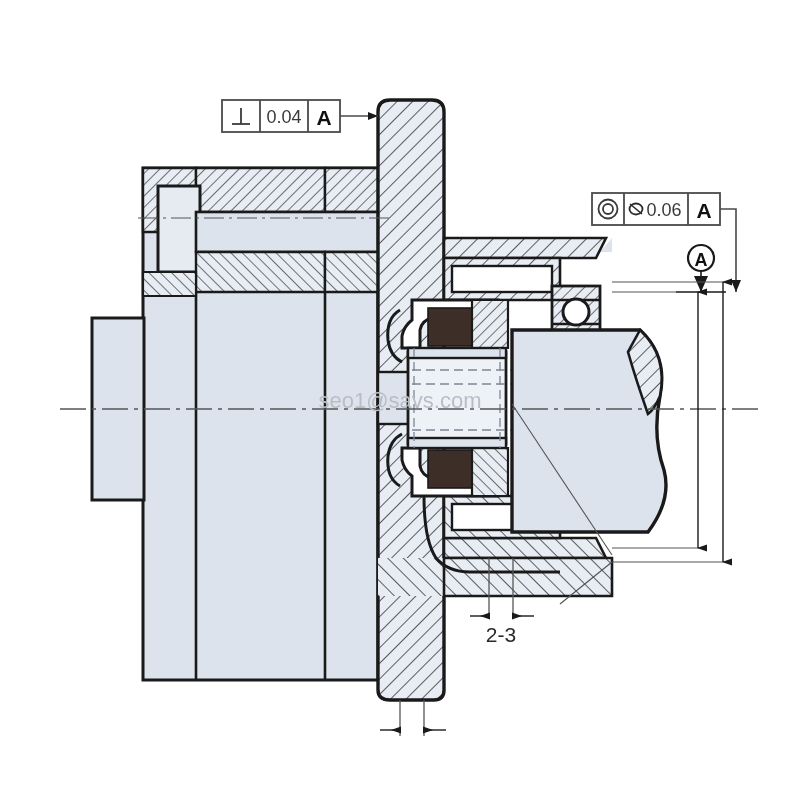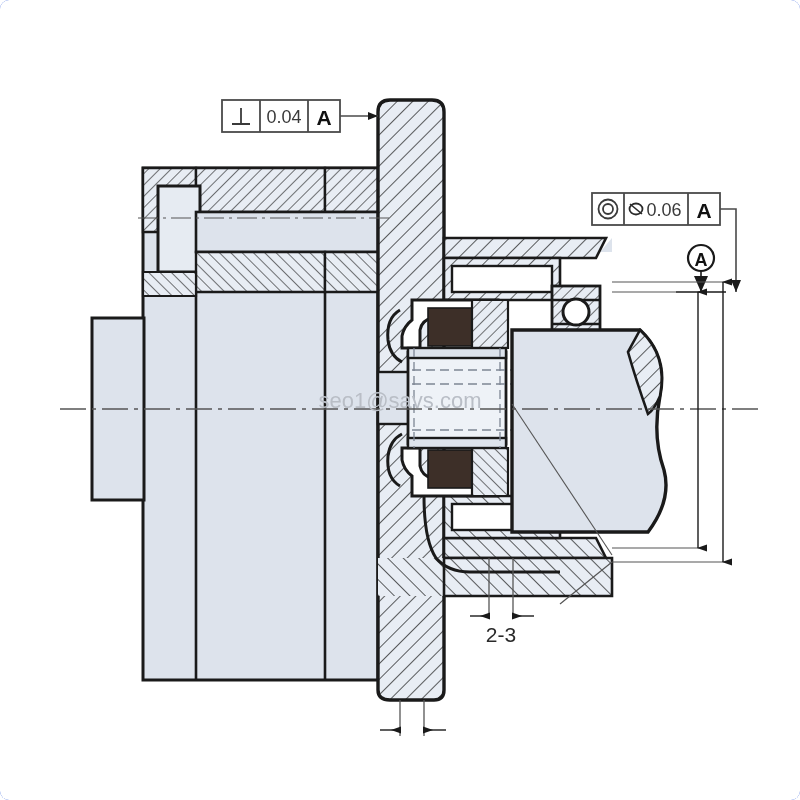--- a/index.html
+++ b/index.html
@@ -1,18 +1,18 @@
 <!DOCTYPE html>
 <html><head>
 <meta charset="utf-8">
 <title>Technical Drawing</title>
 <style>
   html,body{margin:0;padding:0;background:#ffffff;}
   #stage{position:relative;width:800px;height:800px;background:#1d4ed8;
-         font-family:"Liberation Sans",sans-serif;overflow:hidden;border-radius:9px;}
+         font-family:"Liberation Sans",sans-serif;overflow:hidden;}
   svg{display:block;}
   .gdt-text{font-family:"Liberation Sans",sans-serif;}
 </style>
 </head>
 <body>
 
 <div id="stage">
 <svg width="800" height="800" viewBox="0 0 800 800">
 
   <defs>

